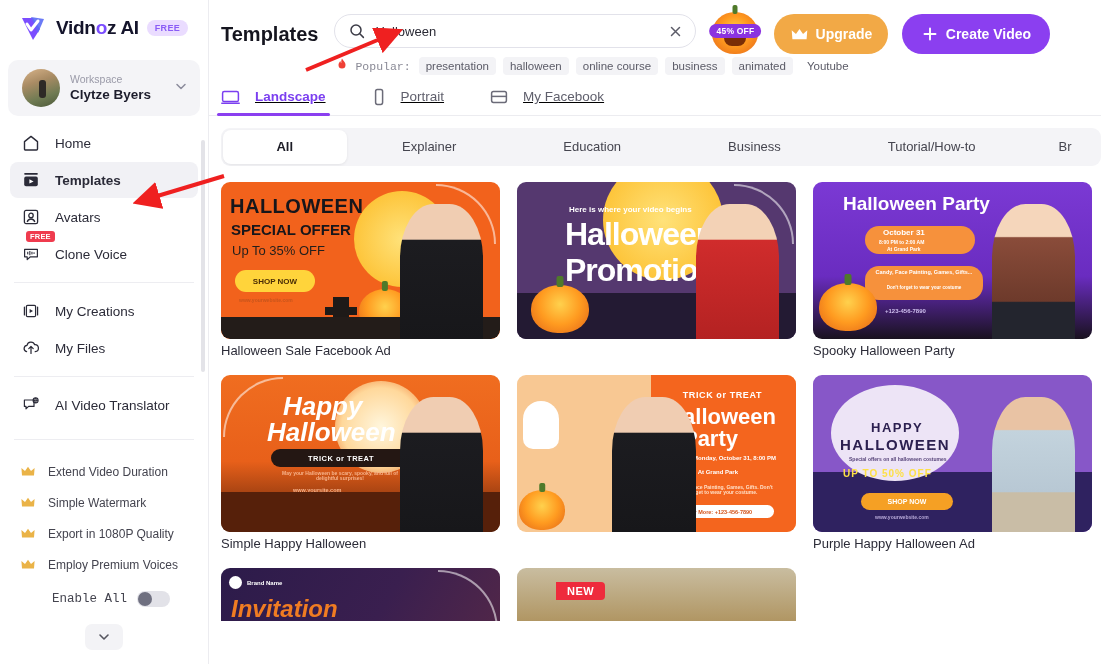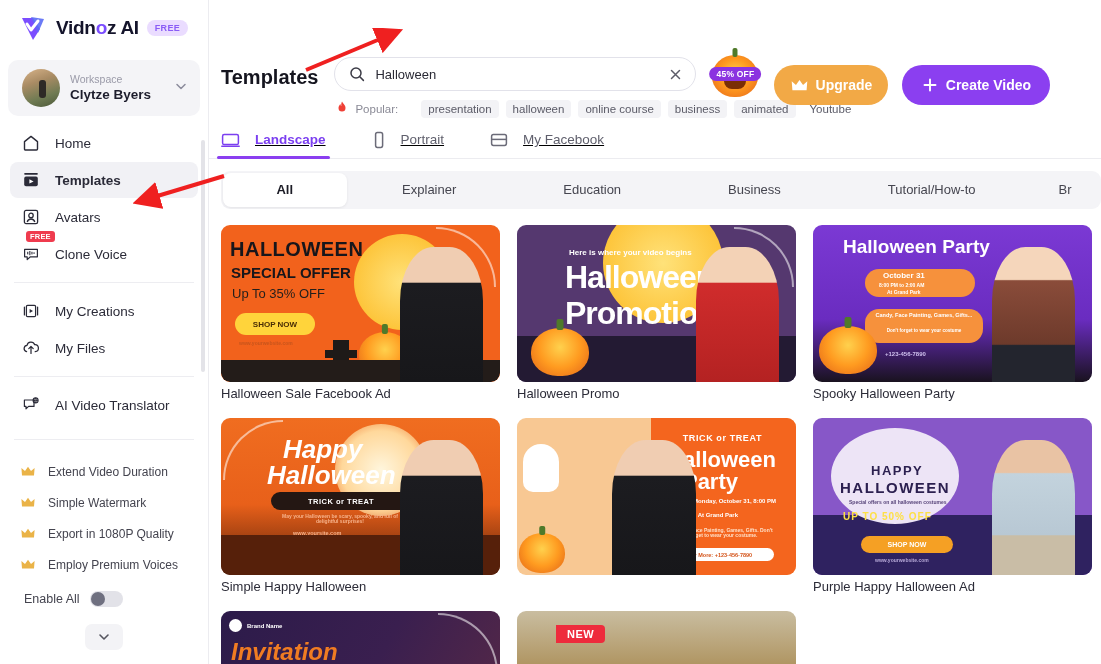--- a/index.html
+++ b/index.html
@@ -1,21 +1,21 @@
 <!DOCTYPE html>
 <html><head>
 <meta charset="utf-8">
 <style>
   * { box-sizing: border-box; margin: 0; padding: 0; }
   html, body {
     width: 1101px; height: 664px;
     font-family: "Liberation Sans", sans-serif;
     background: #ffffff; overflow: hidden;
   }
-  .app { position: relative; width: 1101px; height: 664px; display: flex; align-items: flex-end; }
+  .app { position: relative; width: 1101px; height: 664px; display: flex; }
 
   
   .sidebar {
     width: 209px; height: 664px; background: #ffffff;
     border-right: 1px solid #ececf0; position: relative;
     display: flex; flex-direction: column; flex: 0 0 209px;
   }
   .brand {
     height: 56px; display: flex; align-items: center; gap: 8px;
     padding: 0 0 0 18px;
@@ -67,21 +67,21 @@
   }
 
   .perks { margin-top: 6px; }
   .perk {
     display: flex; align-items: center; gap: 12px; height: 31px;
     padding-left: 21px; cursor: pointer;
   }
   .perk .crown { color: #eab347; font-size: 13px; width: 15px; flex: 0 0 15px; display:flex; }
   .perk .lbl { font-size: 12px; color: #44444f; }
   .enable-row {
-    display:flex; align-items:center; gap: 10px; padding-left: 24px; height: 34px; margin-top: 2px;
+    display:flex; align-items:center; gap: 10px; padding-left: 52px; height: 34px; margin-top: 2px; font-family: Liberation Mono, monospace;
   }
   .enable-row .lbl { font-size: 12.5px; color:#44444f; }
   .toggle {
     width: 33px; height: 16px; border-radius: 9px; background: #e2e2e8;
     position: relative; cursor: pointer; flex: 0 0 33px;
   }
   .toggle::after {
     content:""; position:absolute; left: 1px; top: 1px; width: 14px; height: 14px;
     border-radius: 50%; background: #6f7080;
   }
@@ -111,21 +111,21 @@
     display:flex; align-items:center; gap: 10px; padding: 0 12px 0 14px;
   }
   .search-box .mag { color:#3b3b46; flex:0 0 16px; display:flex; }
   .search-val { flex:1; font-size: 13px; color:#2a2a35; }
   .clear-x { color:#5c5c68; cursor:pointer; flex:0 0 auto; display:flex; }
   .popular {
     display:flex; align-items:center; gap: 7px; margin-top: 9px; padding-left: 2px;
     white-space: nowrap;
   }
   .fire { font-size: 12px; }
-  .pop-label { font-size: 11.5px; color:#8a8a96; margin-right:16px; }
+  .pop-label { font-size: 11.5px; color:#8a8a96; margin-right:1px;font-family:Liberation Mono, monospace; }
   .tag {
     font-size: 11.5px; color:#5b5b67; background:#f3f3f6; border-radius:4px;
     padding: 3px 7px; cursor:pointer;
   }
   .tag.plain { background: transparent; }
 
   .promo { width: 62px; flex:0 0 62px; position: relative; margin-left: 8px; margin-top: 0; cursor:pointer; }
   .pumpkin {
     width: 46px; height: 42px; margin: 2px auto 0 auto; position:relative;
     background: radial-gradient(ellipse at 50% 45%, #ffd24d 0%, #ff9a1f 45%, #e4631a 100%);
@@ -141,21 +141,21 @@
   .pumpkin .mouth{position:absolute;bottom:8px;left:50%;transform:translateX(-50%);
     width:22px;height:8px;background:#7a2e06;border-radius:0 0 10px 10px;}
   .off-badge {
     position:absolute; left:50%; transform:translateX(-50%); bottom: 16px;
     background:#8b33e0; color:#fff; font-size:8.5px; font-weight:800;
     padding:2px 7px; border-radius:9px; white-space:nowrap; letter-spacing:.2px;
   }
   .btn {
     height: 40px; border-radius: 21px; display:flex; align-items:center;
     justify-content:center; gap: 8px; font-size: 14px; font-weight: 700;
-    color:#fff; cursor: pointer; margin-top: 12px; flex: 0 0 auto;
+    color:#fff; cursor: pointer; margin-top: 4px; flex: 0 0 auto;
   }
   .btn-upgrade { background:#f2a946; width: 114px; margin-left: 8px; }
   .btn-create { background:#8b3ff0; width: 148px; margin-left: 14px; }
 
   .subtabs {
     display:flex; align-items:center; gap: 46px; padding-left: 12px; height: 38px;
     border-bottom: 1px solid #ececf0; position: relative;
   }
   .subtab { display:flex; align-items:center; gap: 15px; height:38px; cursor:pointer; position:relative;text-decoration:underline; }
   .subtab .ico { display:flex; color:#6b6b78; }
@@ -520,21 +520,20 @@
         <div class="thumb" style="background:#55386f">
           <div class="t-moon" style="left:31%;top:-14%;width:120px;height:120px;"></div>
           <div class="t-web" style="right:2px;top:2px;transform:rotate(180deg)"></div>
           <div class="t-txt" style="left:52px;top:24px;font-size:8px;color:#fff;">Here is where your video begins</div>
           <div class="t-txt" style="left:48px;top:36px;font-size:32px;color:#fff;letter-spacing:-1px;">Halloween</div>
           <div class="t-txt" style="left:48px;top:72px;font-size:32px;color:#fff;letter-spacing:-1px;">Promotion</div>
           <div style="position:absolute;left:0;bottom:0;width:100%;height:46px;background:#231a33;"></div>
           <div class="t-pumpkin" style="left:14px;bottom:6px;width:58px;height:48px;"></div>
           <div class="t-person red"></div>
         </div>
-        <div class="card-title">Halloween Promo</div>
       </div>
 
       <div class="card">
         <div class="thumb" style="background:linear-gradient(180deg,#7b39d4 0%,#6a2cc0 60%,#19121f 100%)">
           <div class="t-txt" style="left:30px;top:12px;font-size:19px;color:#fff;">Halloween Party</div>
           <div class="pill" style="left:52px;top:44px;width:110px;height:28px;background:#f6913c;"></div>
           <div class="t-txt" style="left:70px;top:47px;font-size:8px;color:#fff;">October 31</div>
           <div class="t-txt" style="left:66px;top:58px;font-size:5px;color:#fff;font-weight:600">8:00 PM to 2:00 AM</div>
           <div class="t-txt" style="left:74px;top:65px;font-size:5px;color:#fff;font-weight:600">At Grand Park</div>
           <div class="pill" style="left:52px;top:84px;width:118px;height:34px;background:#f6913c;"></div>

